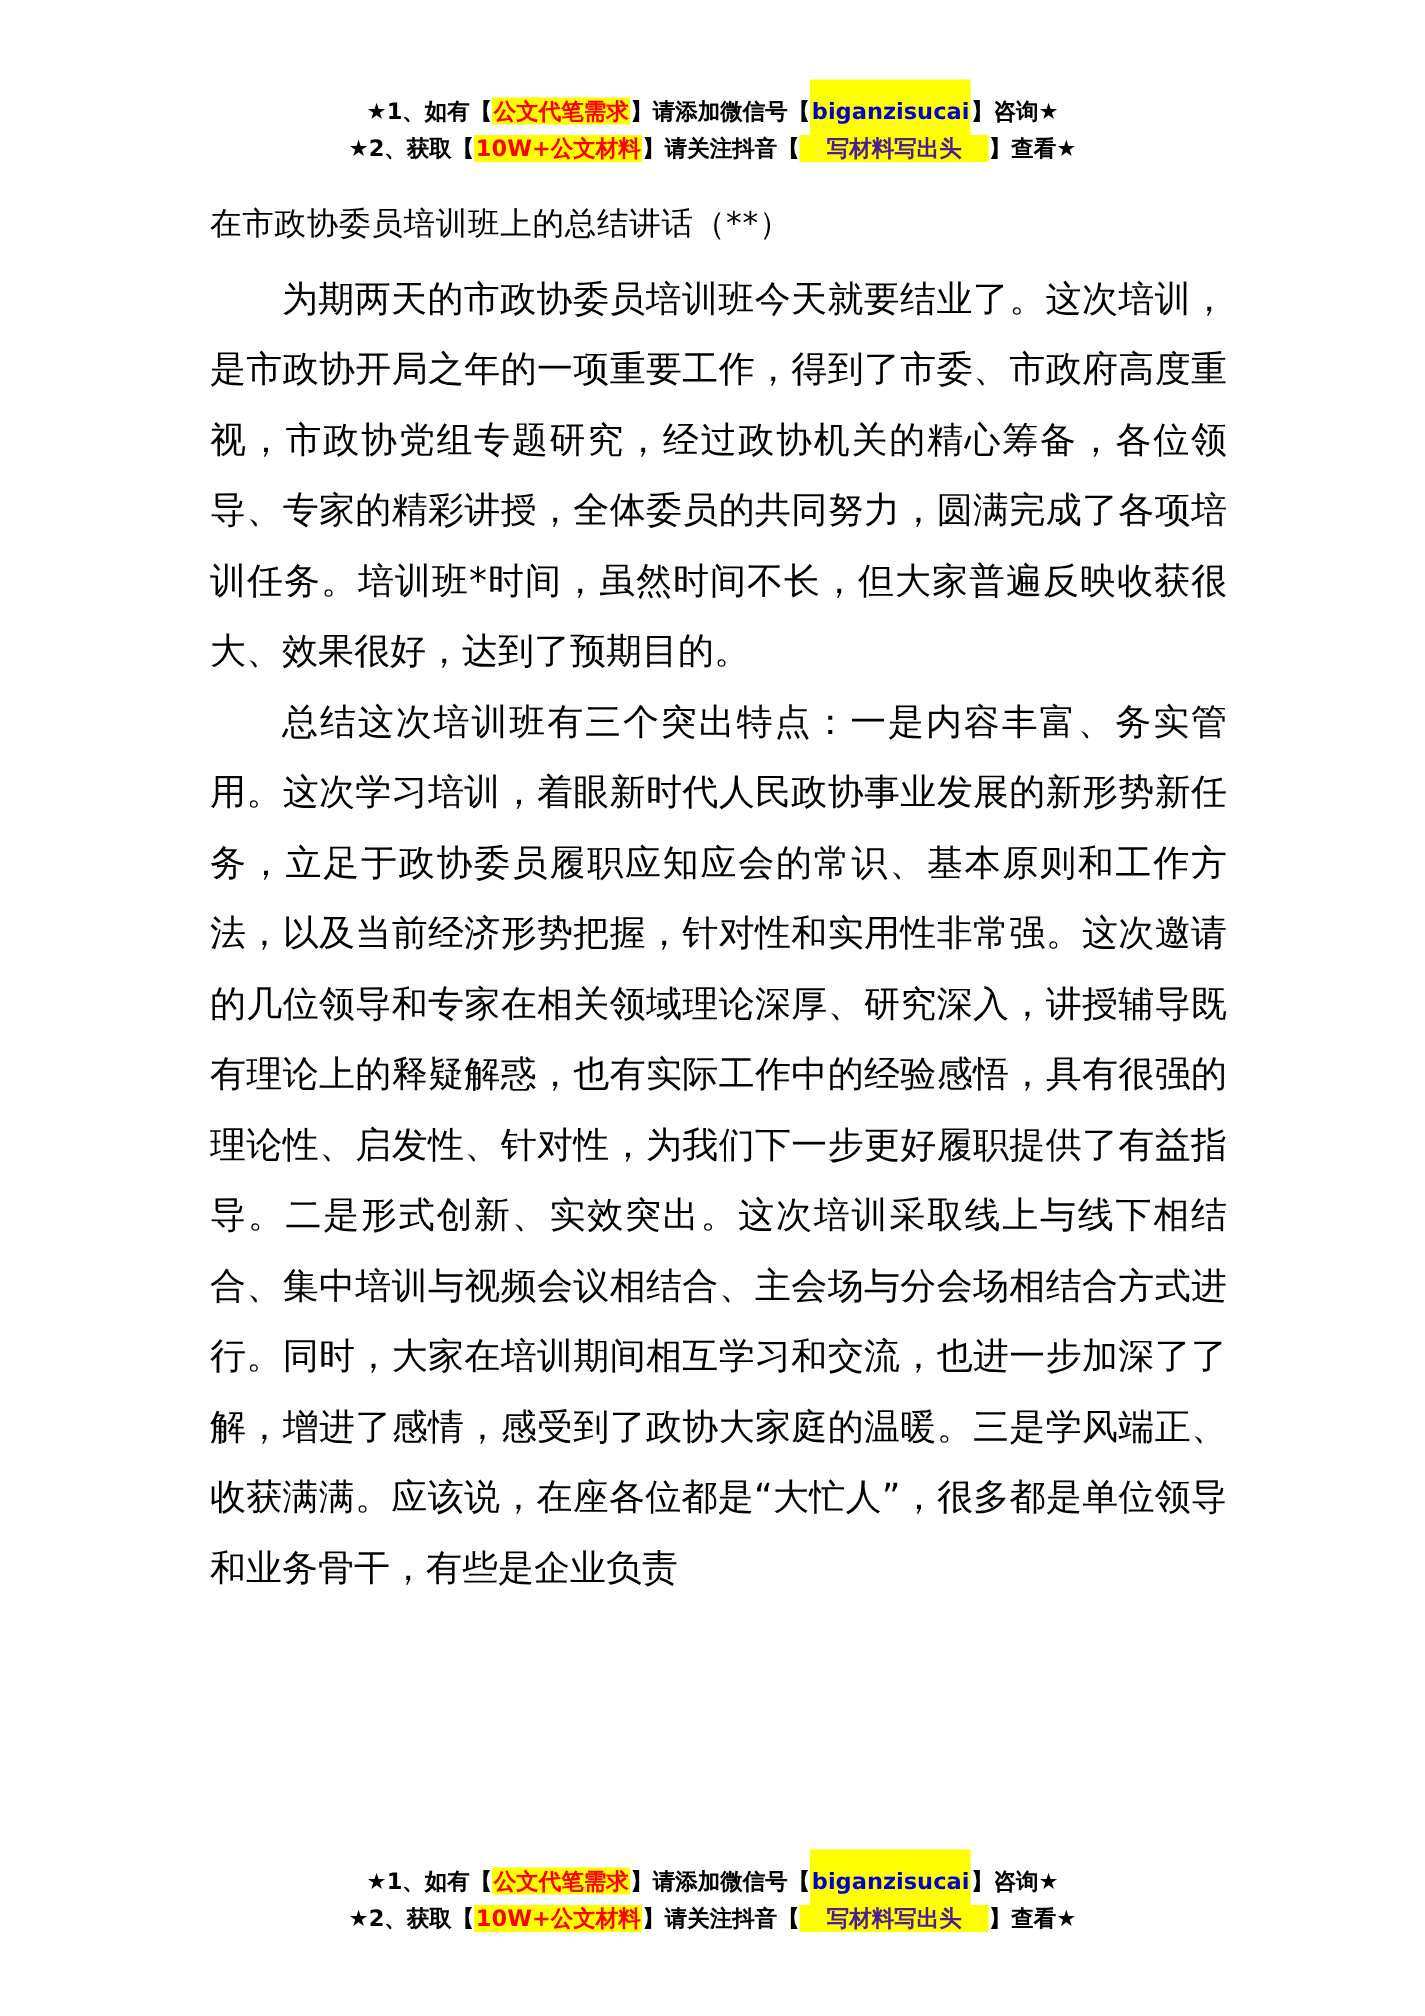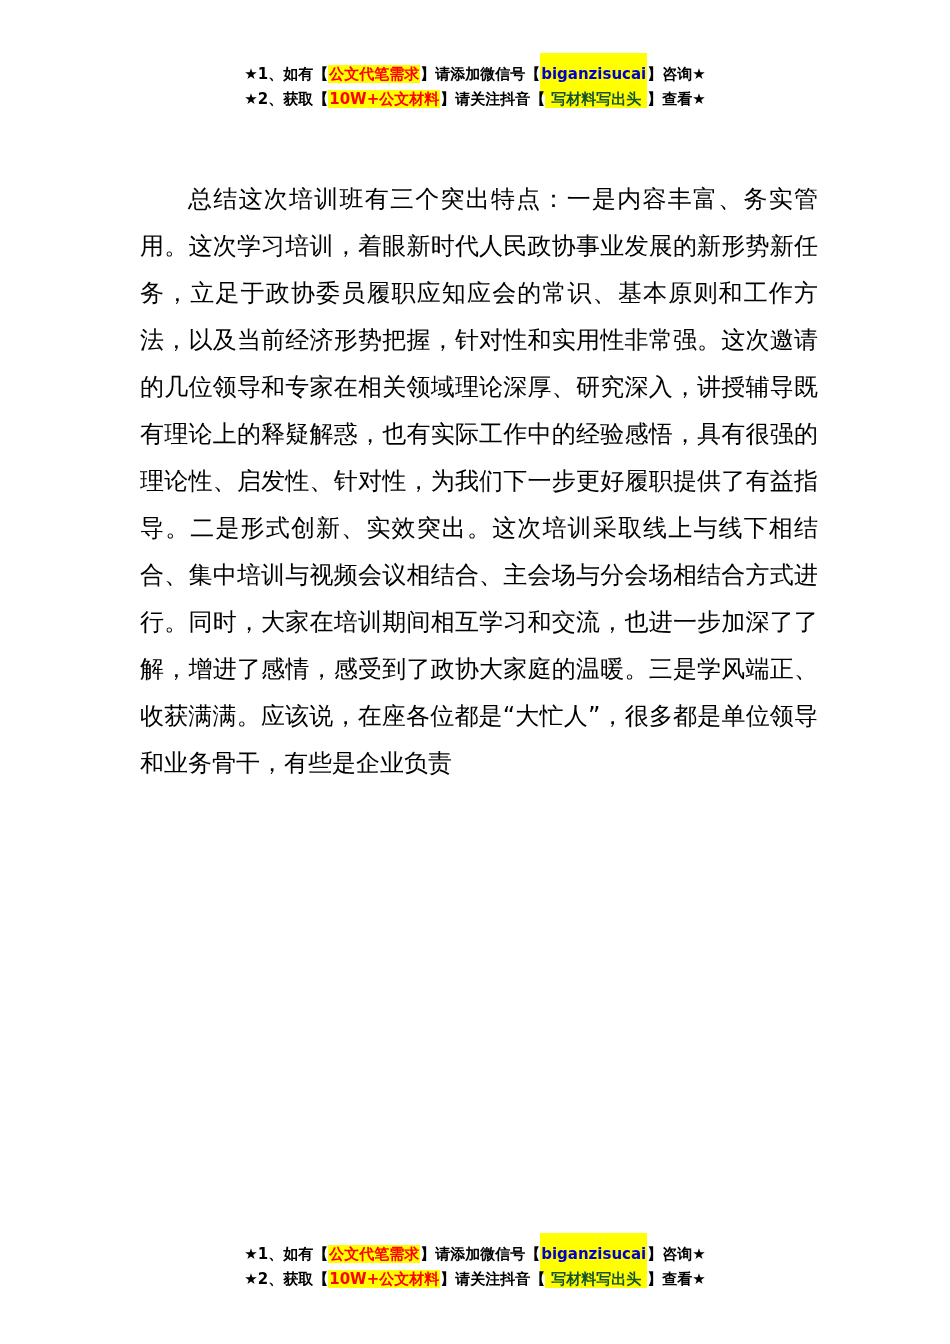--- a/index.html
+++ b/index.html
@@ -40,22 +40,22 @@
     color: #ff0000;
     padding: 0 1px;
   }
   .hl-yellow-blue {
     background: #ffff00;
     color: #0000cc;
     padding: 12px 1px;
   }
   .hl-yellow-dark {
     background: #ffff00;
-    color: #14532d;
-    padding: 0 6px;
+    color: #4c1d95;
+    padding: 0 18px;
   }
   .star { color: #000000; }
 
   
   .doc-title {
     position: absolute;
     left: 140px;
     top: 132px;
     font-size: 21px;
     line-height: 34px;
@@ -85,22 +85,24 @@
 
   <div class="promo promo-top">
     <span class="promo-line">
       <span class="star">★</span><span>1、如有</span><span>【</span><span class="hl-yellow">公文代笔需求</span><span>】</span><span>请添加微信号</span><span>【</span><span class="hl-yellow-blue">biganzisucai</span><span>】</span><span>咨询</span><span class="star">★</span>
     </span>
     <span class="promo-line">
       <span class="star">★</span><span>2、获取</span><span>【</span><span class="hl-yellow">10W+公文材料</span><span>】</span><span>请关注抖音</span><span>【</span><span class="hl-yellow-dark">写材料写出头</span><span>】</span><span>查看</span><span class="star">★</span>
     </span>
   </div>
 
+  <div class="doc-title">在市政协委员培训班上的总结讲话（**）</div>
 
   <div class="doc-body">
+    <p>为期两天的市政协委员培训班今天就要结业了。这次培训，是市政协开局之年的一项重要工作，得到了市委、市政府高度重视，市政协党组专题研究，经过政协机关的精心筹备，各位领导、专家的精彩讲授，全体委员的共同努力，圆满完成了各项培训任务。培训班*时间，虽然时间不长，但大家普遍反映收获很大、效果很好，达到了预期目的。</p>
     <p>总结这次培训班有三个突出特点：一是内容丰富、务实管用。这次学习培训，着眼新时代人民政协事业发展的新形势新任务，立足于政协委员履职应知应会的常识、基本原则和工作方法，以及当前经济形势把握，针对性和实用性非常强。这次邀请的几位领导和专家在相关领域理论深厚、研究深入，讲授辅导既有理论上的释疑解惑，也有实际工作中的经验感悟，具有很强的理论性、启发性、针对性，为我们下一步更好履职提供了有益指导。二是形式创新、实效突出。这次培训采取线上与线下相结合、集中培训与视频会议相结合、主会场与分会场相结合方式进行。同时，大家在培训期间相互学习和交流，也进一步加深了了解，增进了感情，感受到了政协大家庭的温暖。三是学风端正、收获满满。应该说，在座各位都是“大忙人”，很多都是单位领导和业务骨干，有些是企业负责</p>
   </div>
 
   <div class="promo promo-bottom">
     <span class="promo-line">
       <span class="star">★</span><span>1、如有</span><span>【</span><span class="hl-yellow">公文代笔需求</span><span>】</span><span>请添加微信号</span><span>【</span><span class="hl-yellow-blue">biganzisucai</span><span>】</span><span>咨询</span><span class="star">★</span>
     </span>
     <span class="promo-line">
       <span class="star">★</span><span>2、获取</span><span>【</span><span class="hl-yellow">10W+公文材料</span><span>】</span><span>请关注抖音</span><span>【</span><span class="hl-yellow-dark">写材料写出头</span><span>】</span><span>查看</span><span class="star">★</span>
     </span>

